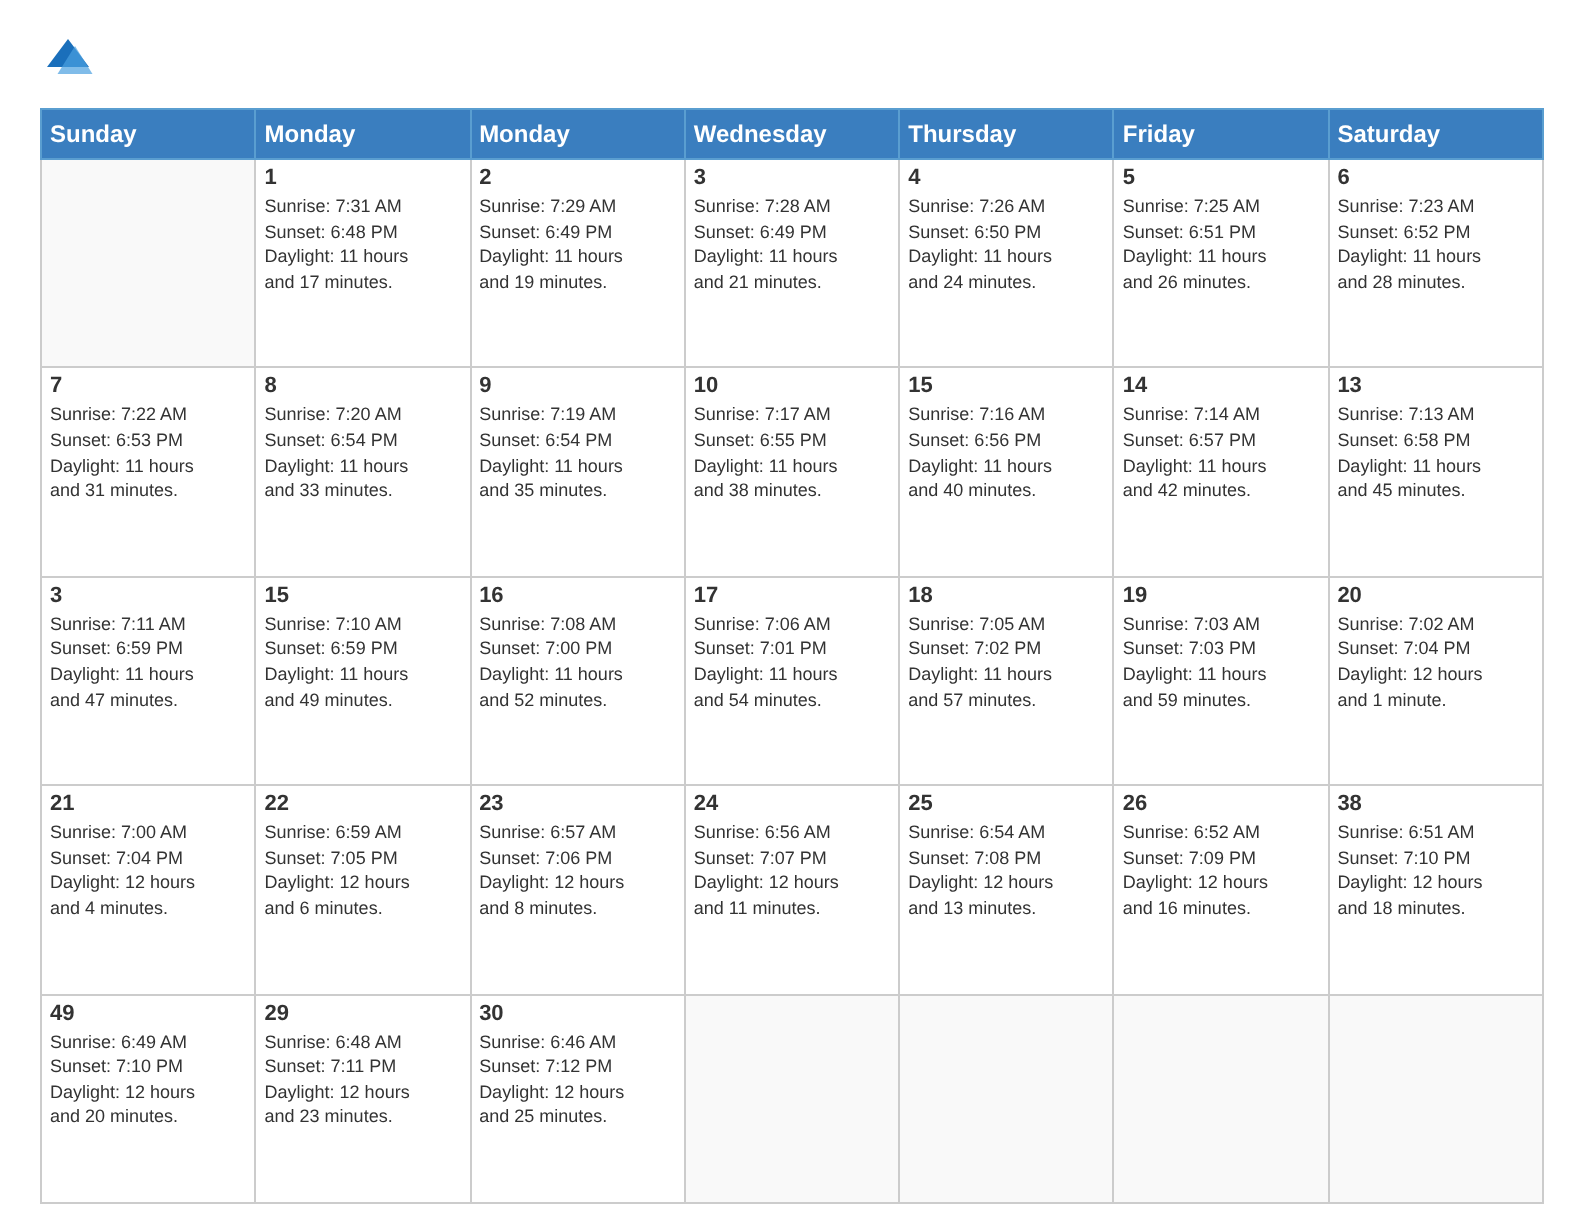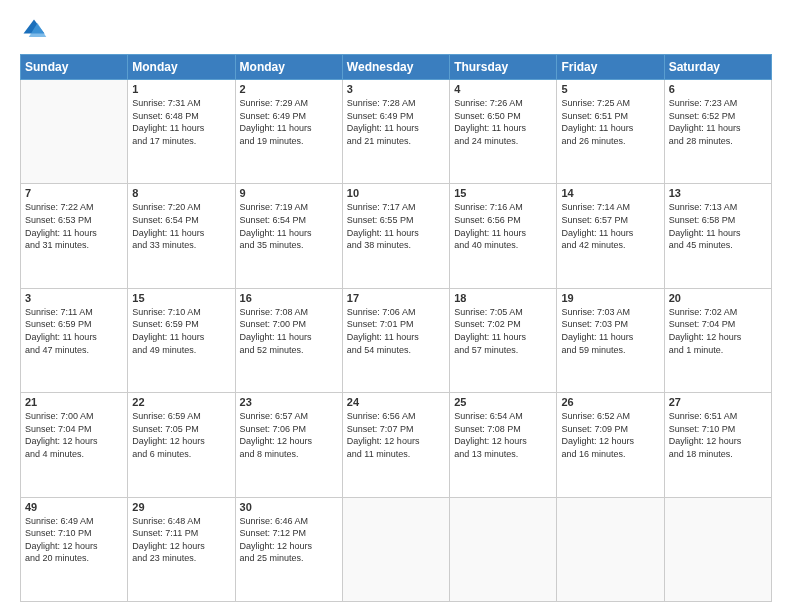--- a/index.html
+++ b/index.html
@@ -232,21 +232,21 @@
           </td>
           <td>
             <span class="day-number">25</span>
             <div class="day-info">Sunrise: 6:54 AM<br>Sunset: 7:08 PM<br>Daylight: 12 hours<br>and 13 minutes.</div>
           </td>
           <td>
             <span class="day-number">26</span>
             <div class="day-info">Sunrise: 6:52 AM<br>Sunset: 7:09 PM<br>Daylight: 12 hours<br>and 16 minutes.</div>
           </td>
           <td>
-            <span class="day-number">27</span>
+            <span class="day-number">38</span>
             <div class="day-info">Sunrise: 6:51 AM<br>Sunset: 7:10 PM<br>Daylight: 12 hours<br>and 18 minutes.</div>
           </td>
         </tr>
         <tr>
           <td>
             <span class="day-number">49</span>
             <div class="day-info">Sunrise: 6:49 AM<br>Sunset: 7:10 PM<br>Daylight: 12 hours<br>and 20 minutes.</div>
           </td>
           <td>
             <span class="day-number">29</span>

